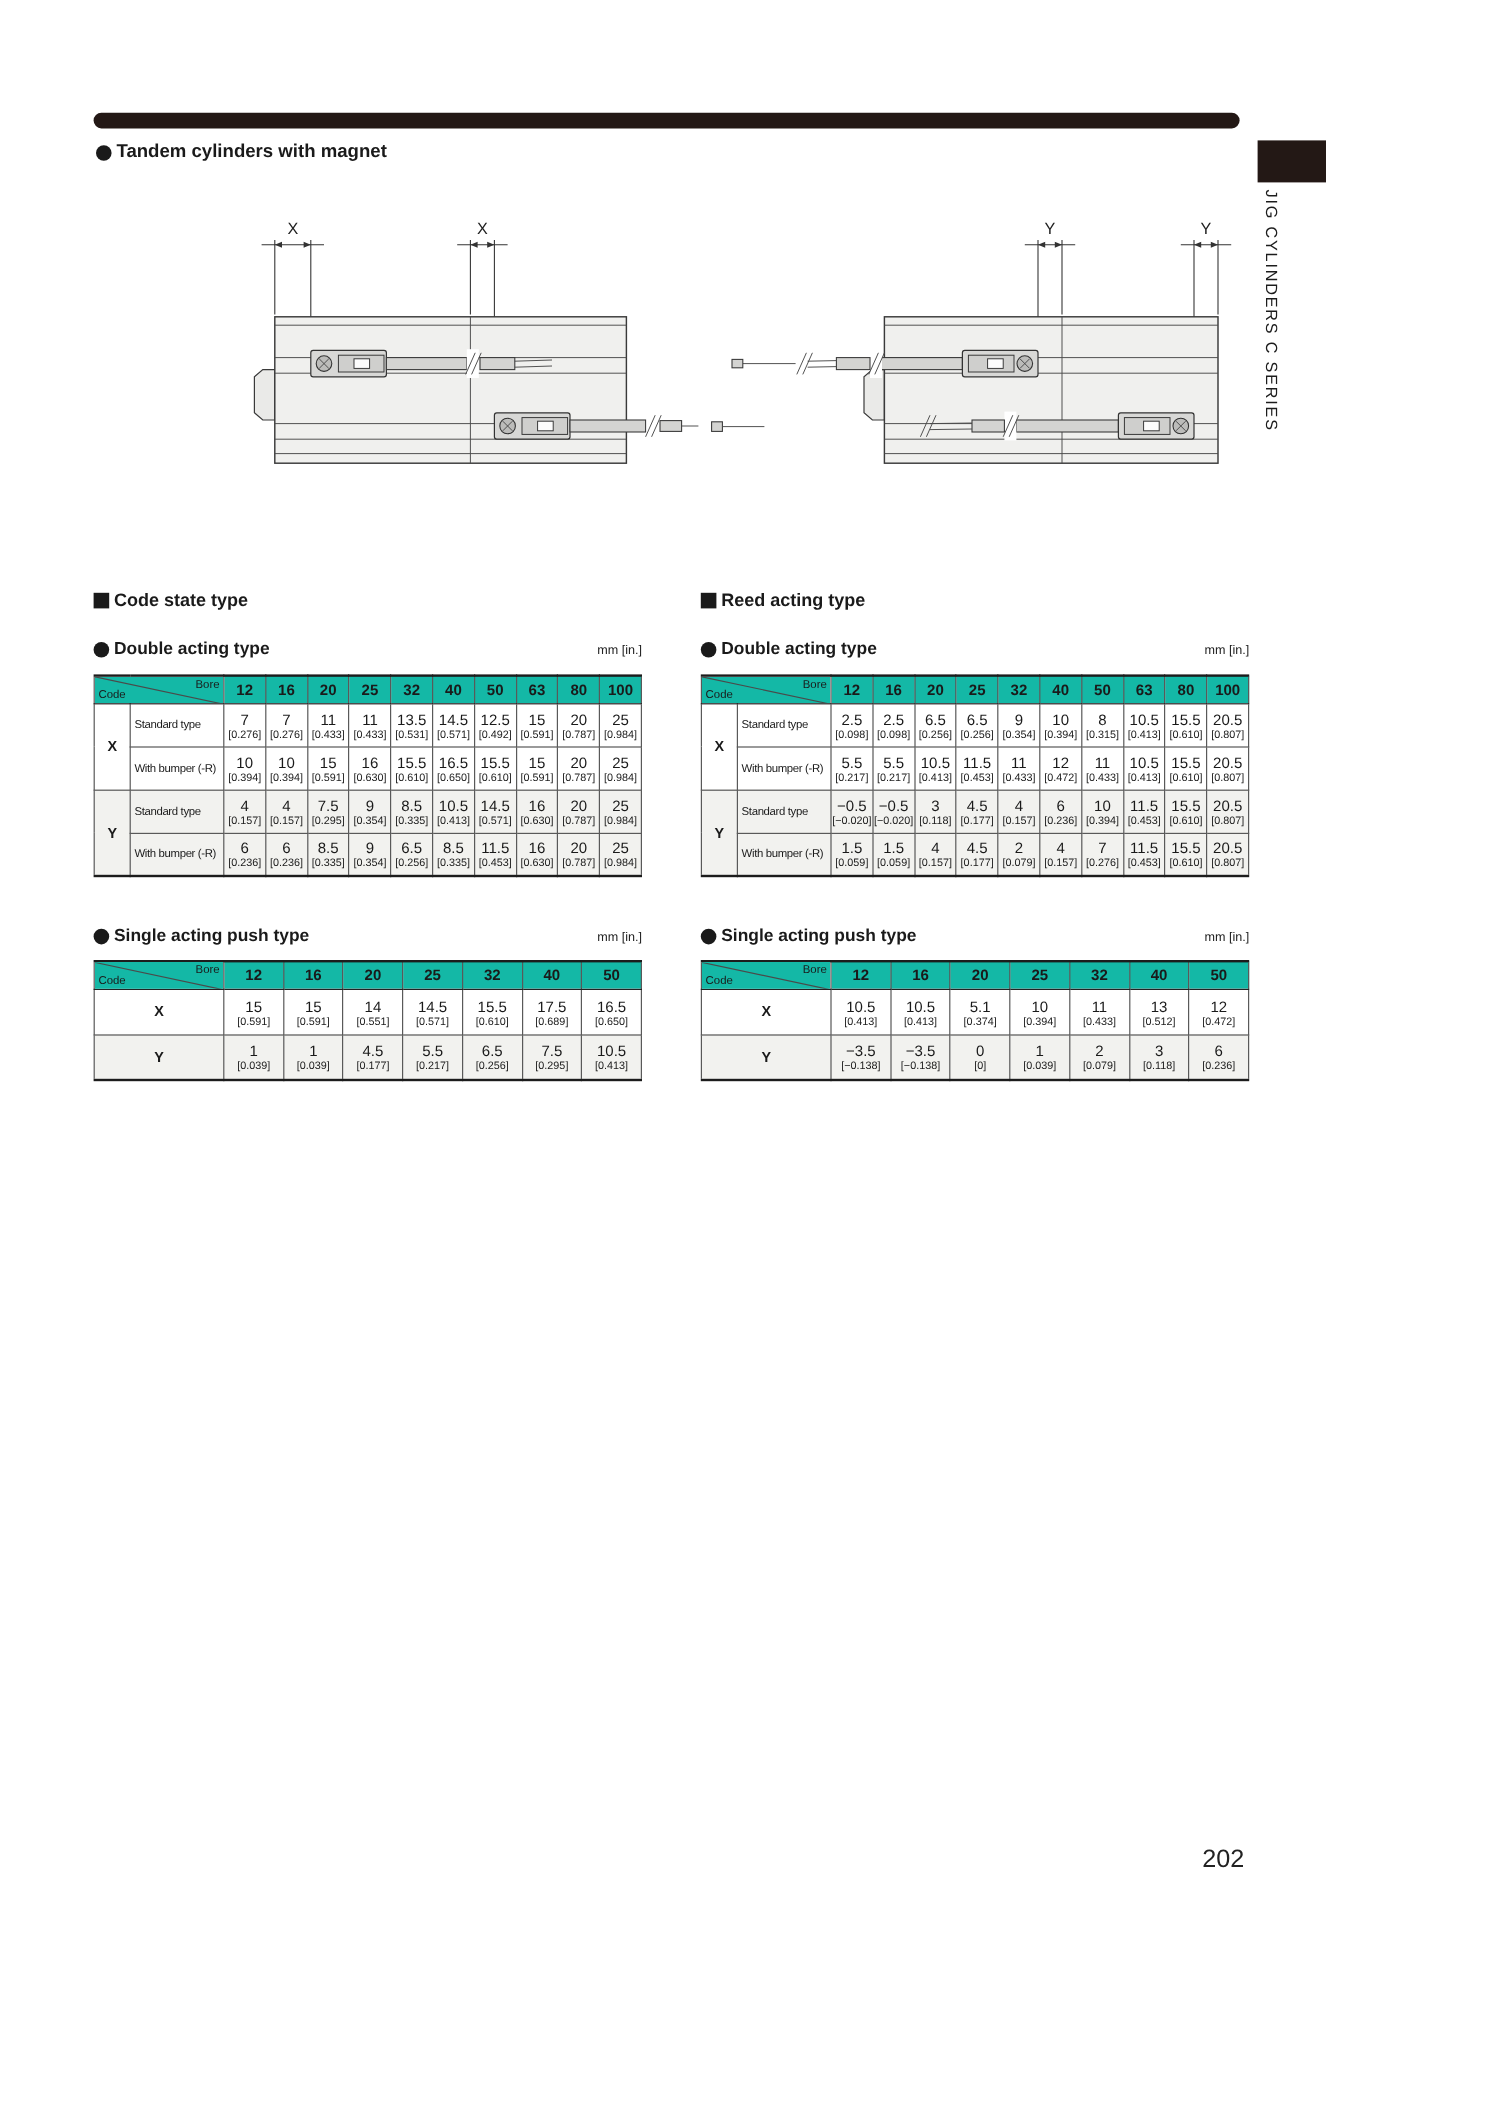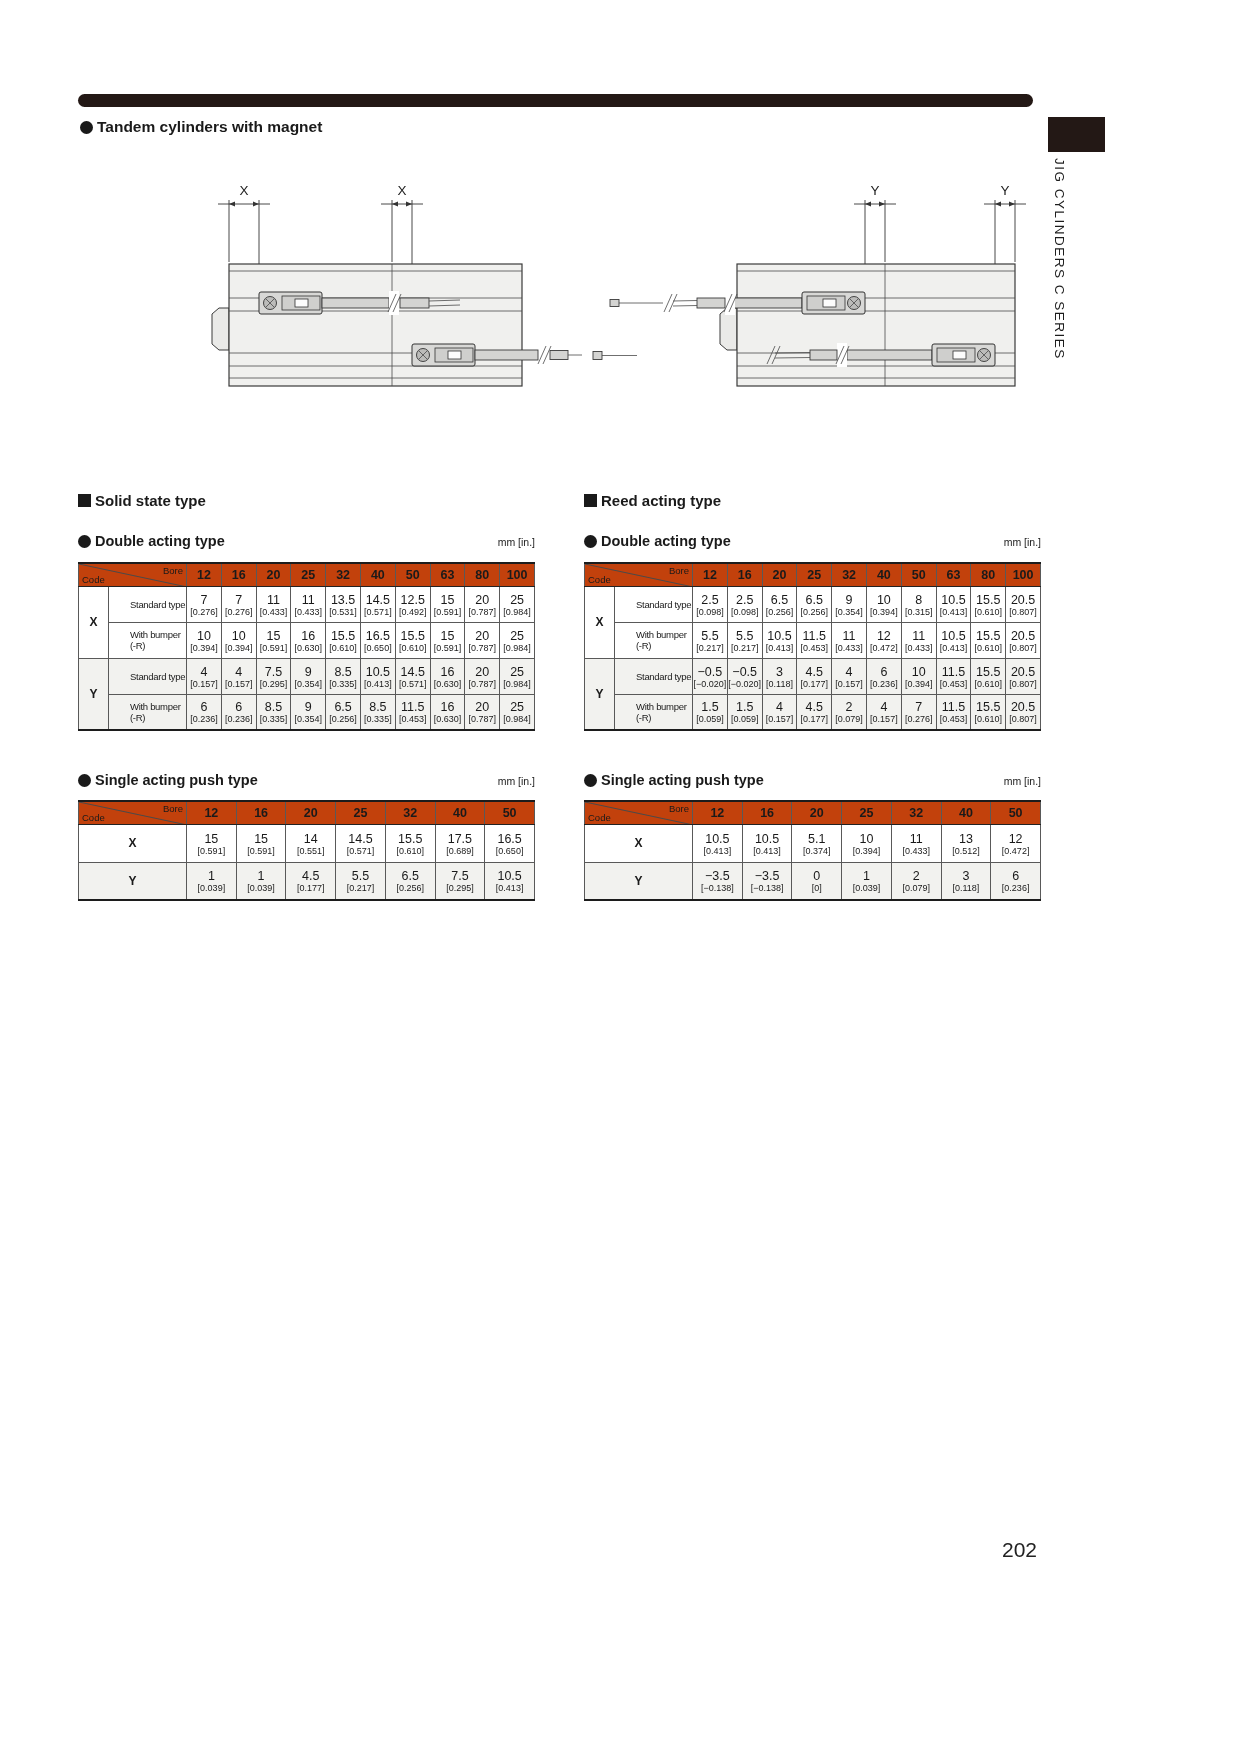--- a/index.html
+++ b/index.html
@@ -22,29 +22,29 @@
 
   .tblhost{position:absolute;width:457px;}
   table.dim{border-collapse:collapse;table-layout:fixed;width:457px;
             border-top:2.5px solid #1c1c1c;border-bottom:2.5px solid #1c1c1c;
             border-left:1.5px solid #333;border-right:1.5px solid #333;}
   .dim th,.dim td{border:1px solid #595959;text-align:center;vertical-align:middle;padding:0;background:#fff;color:#1a1a1a;}
   .dim tr{height:36px;}
   .dim tr.head{height:23px;}
   table.sng tr{height:38px;}
   table.sng tr.head{height:23px;}
-  .dim tr.head th{background:#c2410c;border-bottom:1.8px solid #222;}
+  .dim tr.head th{background:#14b8a6;border-bottom:1.8px solid #222;}
   .boreh{font-size:12.5px;font-weight:bold;}
   .diagcell{position:relative;overflow:hidden;background:#eaeae8;}
   .slash{position:absolute;left:-3px;top:11px;width:114px;height:0;border-top:1px solid #4a4a4a;
          transform:rotate(12deg);transform-origin:center;display:block;}
   .bore-lbl{position:absolute;top:1px;right:3px;font-size:9.5px;font-weight:normal;}
   .code-lbl{position:absolute;bottom:1px;left:3px;font-size:9.5px;font-weight:normal;text-align:center;}
   th.grp{font-size:12px;font-weight:bold;}
-  th.typ{font-size:9.5px;font-weight:normal;text-align:left;padding-left:21px;letter-spacing:-0.3px;}
+  th.typ{font-size:9.5px;font-weight:normal;text-align:left;padding-left:3px;letter-spacing:-0.3px;}
   td .mm{font-size:12.5px;line-height:14px;margin-top:2px;}
   td .in{font-size:9px;line-height:11px;}
   .dim tr.shade th,.dim tr.shade td{background:#f2f2ef;}
 
   .pageno{position:absolute;left:975px;top:1538px;width:62px;text-align:right;font-size:21px;color:#222;}
 
   svg.diagram{position:absolute;}
   .thin{stroke:#4a4a4a;stroke-width:0.8;fill:none;}
   .bodyfill{fill:#f0f0ee;stroke:#3a3a3a;stroke-width:1.2;}
   .capfill{fill:#eaeae8;stroke:#3a3a3a;stroke-width:1;}
@@ -203,21 +203,21 @@
       <rect class="sinner" x="352" y="168" width="38" height="14"></rect>
       <rect class="win" x="368" y="171" width="13" height="8"></rect>
       <circle class="scr" cx="399" cy="175" r="6.5"></circle>
       <line class="thin" x1="395" y1="171" x2="403" y2="179"></line>
       <line class="thin" x1="403" y1="171" x2="395" y2="179"></line>
     </g>
   </svg>
 
   <div class="sec-head" style="left:78px;top:492px;">
     <span class="sq"></span>
-    <span>Solid state type</span>
+    <span>Code state type</span>
   </div>
   <div class="sub-head" style="left:78px;top:533px;">
     <span class="ci"></span>
     <span>Double acting type</span>
     <span class="unit">mm [in.]</span>
   </div>
   <div class="tblhost" id="t-ss-d" style="left:78px;top:562px;">
       <table class="dim">
         <colgroup>
           <col style="width: 30px;">

